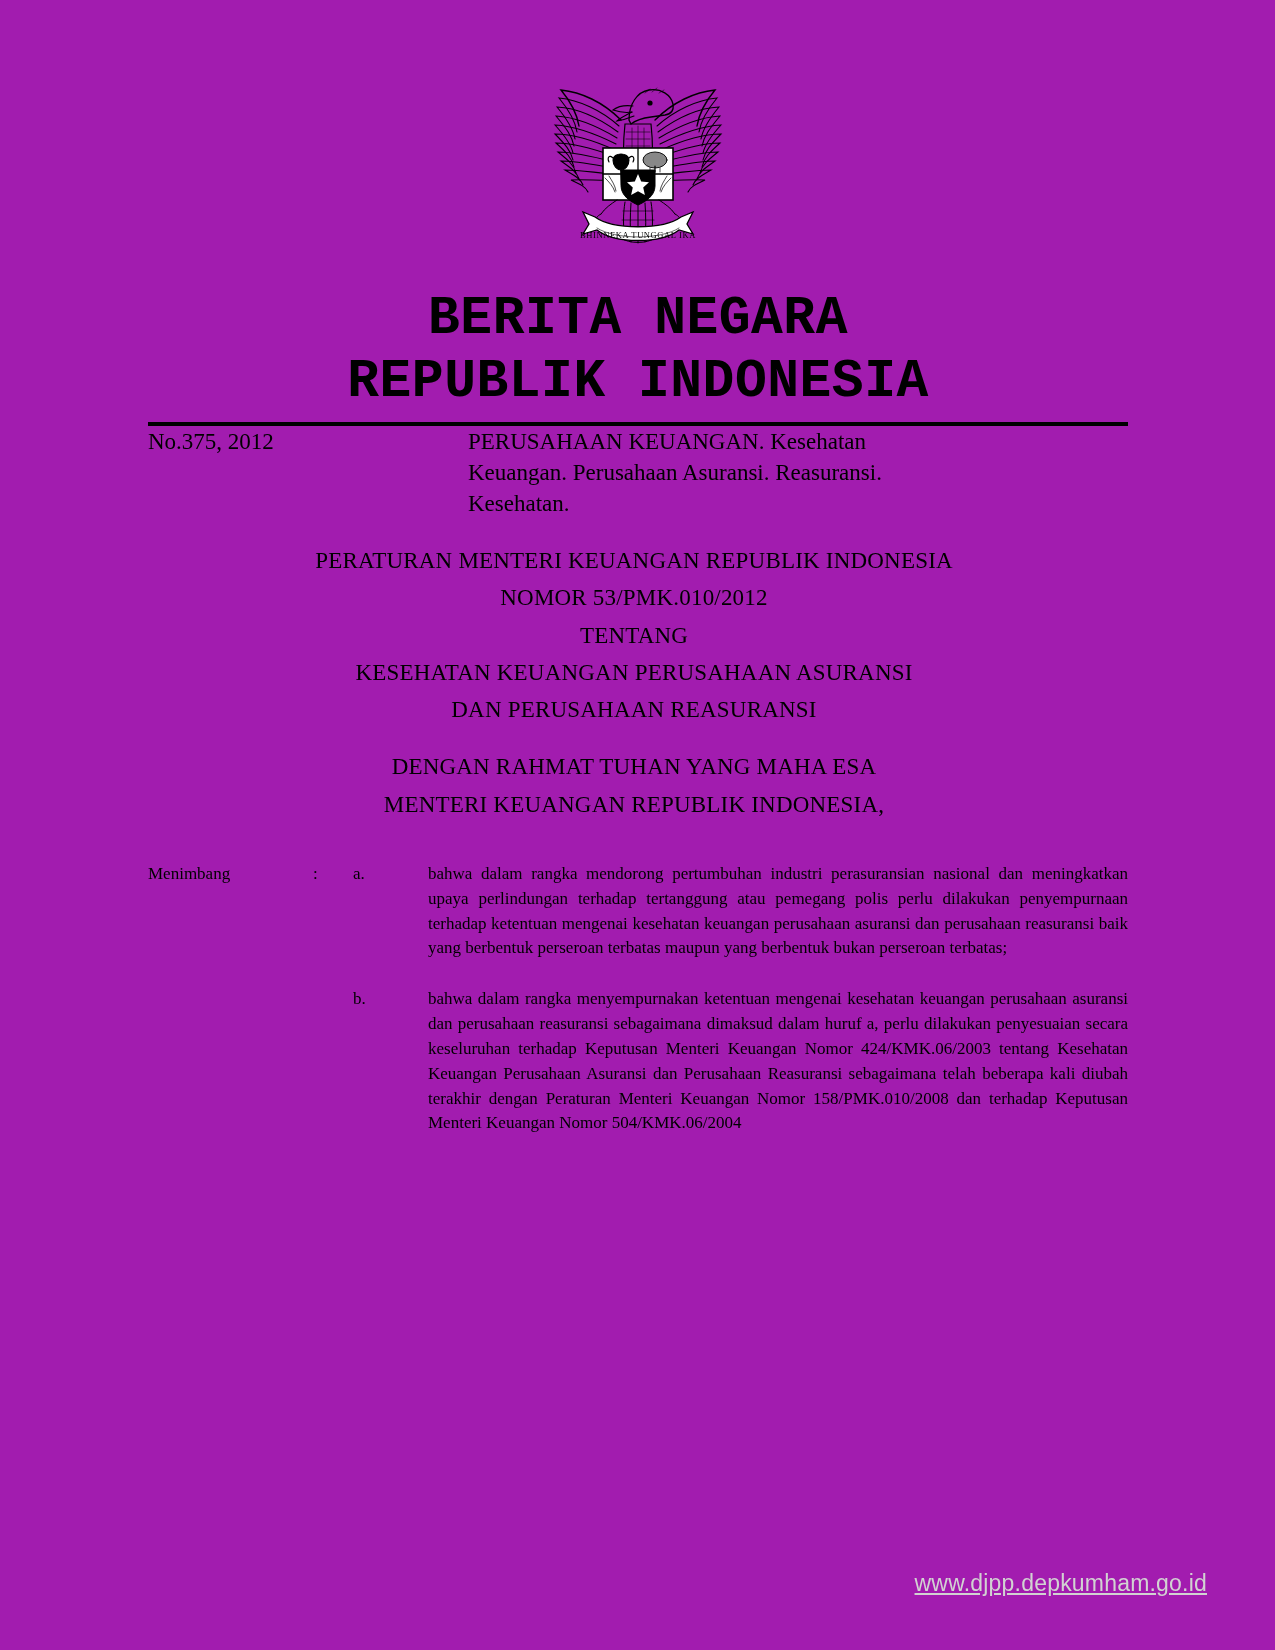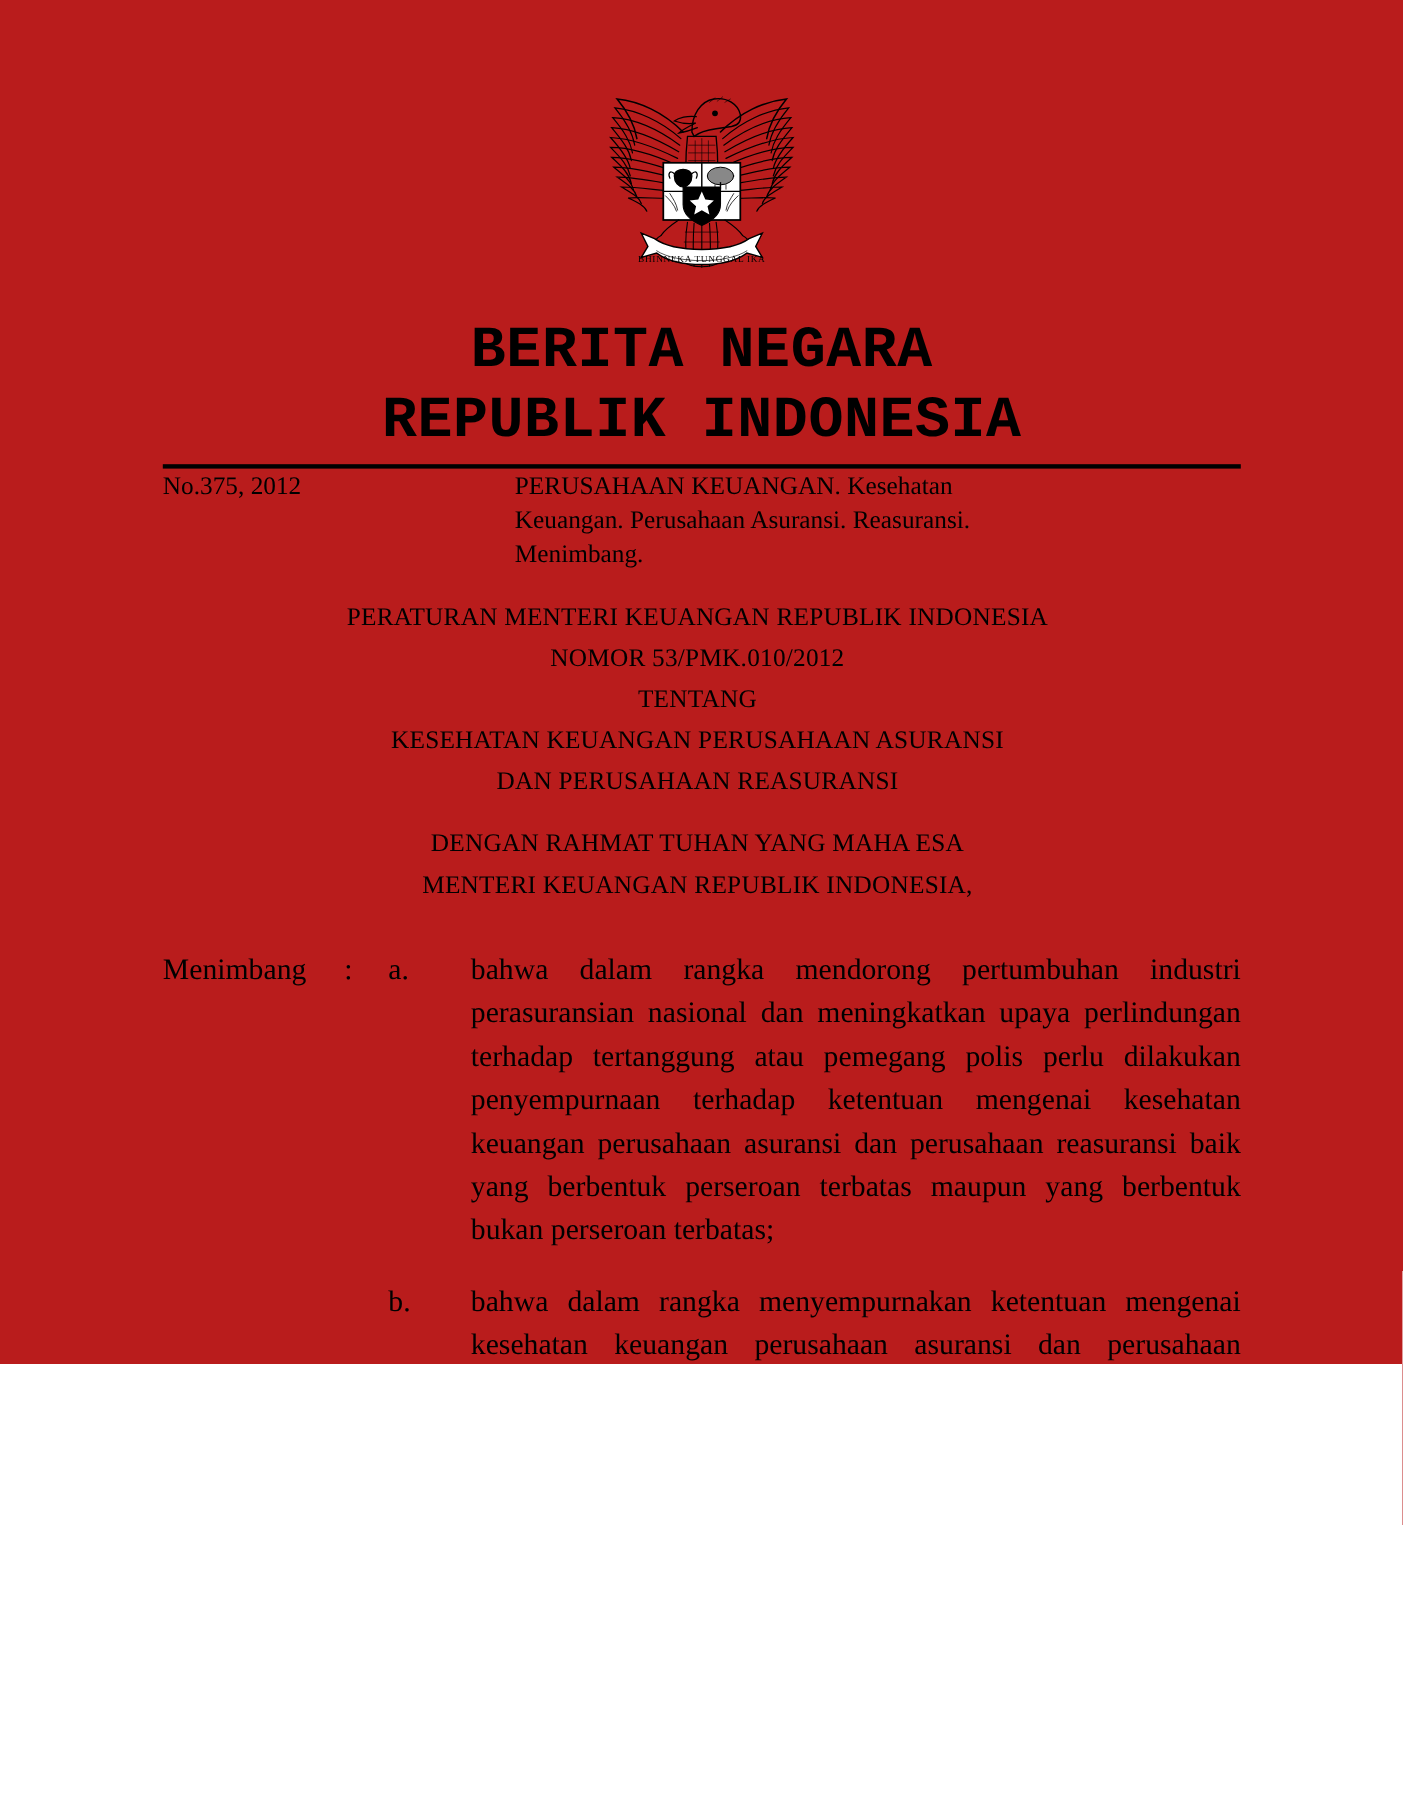--- a/index.html
+++ b/index.html
@@ -3,22 +3,22 @@
 <meta charset="utf-8">
 <style>
   html, body {
     margin: 0;
     padding: 0;
     background: #ffffff;
   }
   .page {
     position: relative;
     width: 1275px;
-    height: 1240px;
-    background: #b91c1c;
+    height: 1650px;
+    background: #a21caf;
     font-family: "Liberation Serif", "DejaVu Serif", serif;
     color: #000000;
     overflow: hidden;
     box-sizing: border-box;
   }
 
   
   .emblem-wrap {
     position: absolute;
     top: 62px;
@@ -97,21 +97,21 @@
   
   .considering {
     position: absolute;
     top: 862px;
     left: 148px;
     width: 980px;
   }
   .cons-row {
     display: flex;
     align-items: flex-start;
-    font-size: 27px;
+    font-size: 17px;
     line-height: 1.46;
   }
   .cons-label {
     flex: 0 0 165px;
     width: 165px;
   }
   .cons-colon {
     flex: 0 0 40px;
     width: 40px;
   }
@@ -266,21 +266,21 @@
     <div class="masthead-line">BERITA NEGARA</div>
     <div class="masthead-line">REPUBLIK INDONESIA</div>
     <div class="rule"></div>
   </div>
 
   <div class="idline">
     <div class="no">No.375, 2012</div>
     <div class="subject">
       <div>PERUSAHAAN KEUANGAN. Kesehatan</div>
       <div>Keuangan. Perusahaan Asuransi. Reasuransi.</div>
-      <div class="lastline">Menimbang.</div>
+      <div class="lastline">Kesehatan.</div>
     </div>
   </div>
 
   <div class="titleblock">
     <div class="tline">PERATURAN MENTERI KEUANGAN REPUBLIK INDONESIA</div>
     <div class="tline">NOMOR 53/PMK.010/2012</div>
     <div class="tline">TENTANG</div>
     <div class="tline">KESEHATAN KEUANGAN PERUSAHAAN ASURANSI</div>
     <div class="tline">DAN PERUSAHAAN REASURANSI</div>
     <div class="gap-small"></div>

